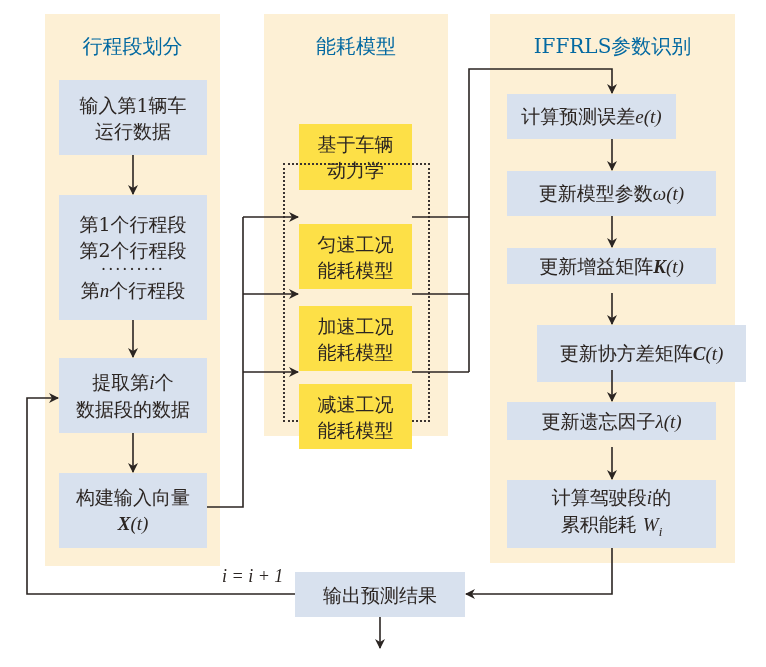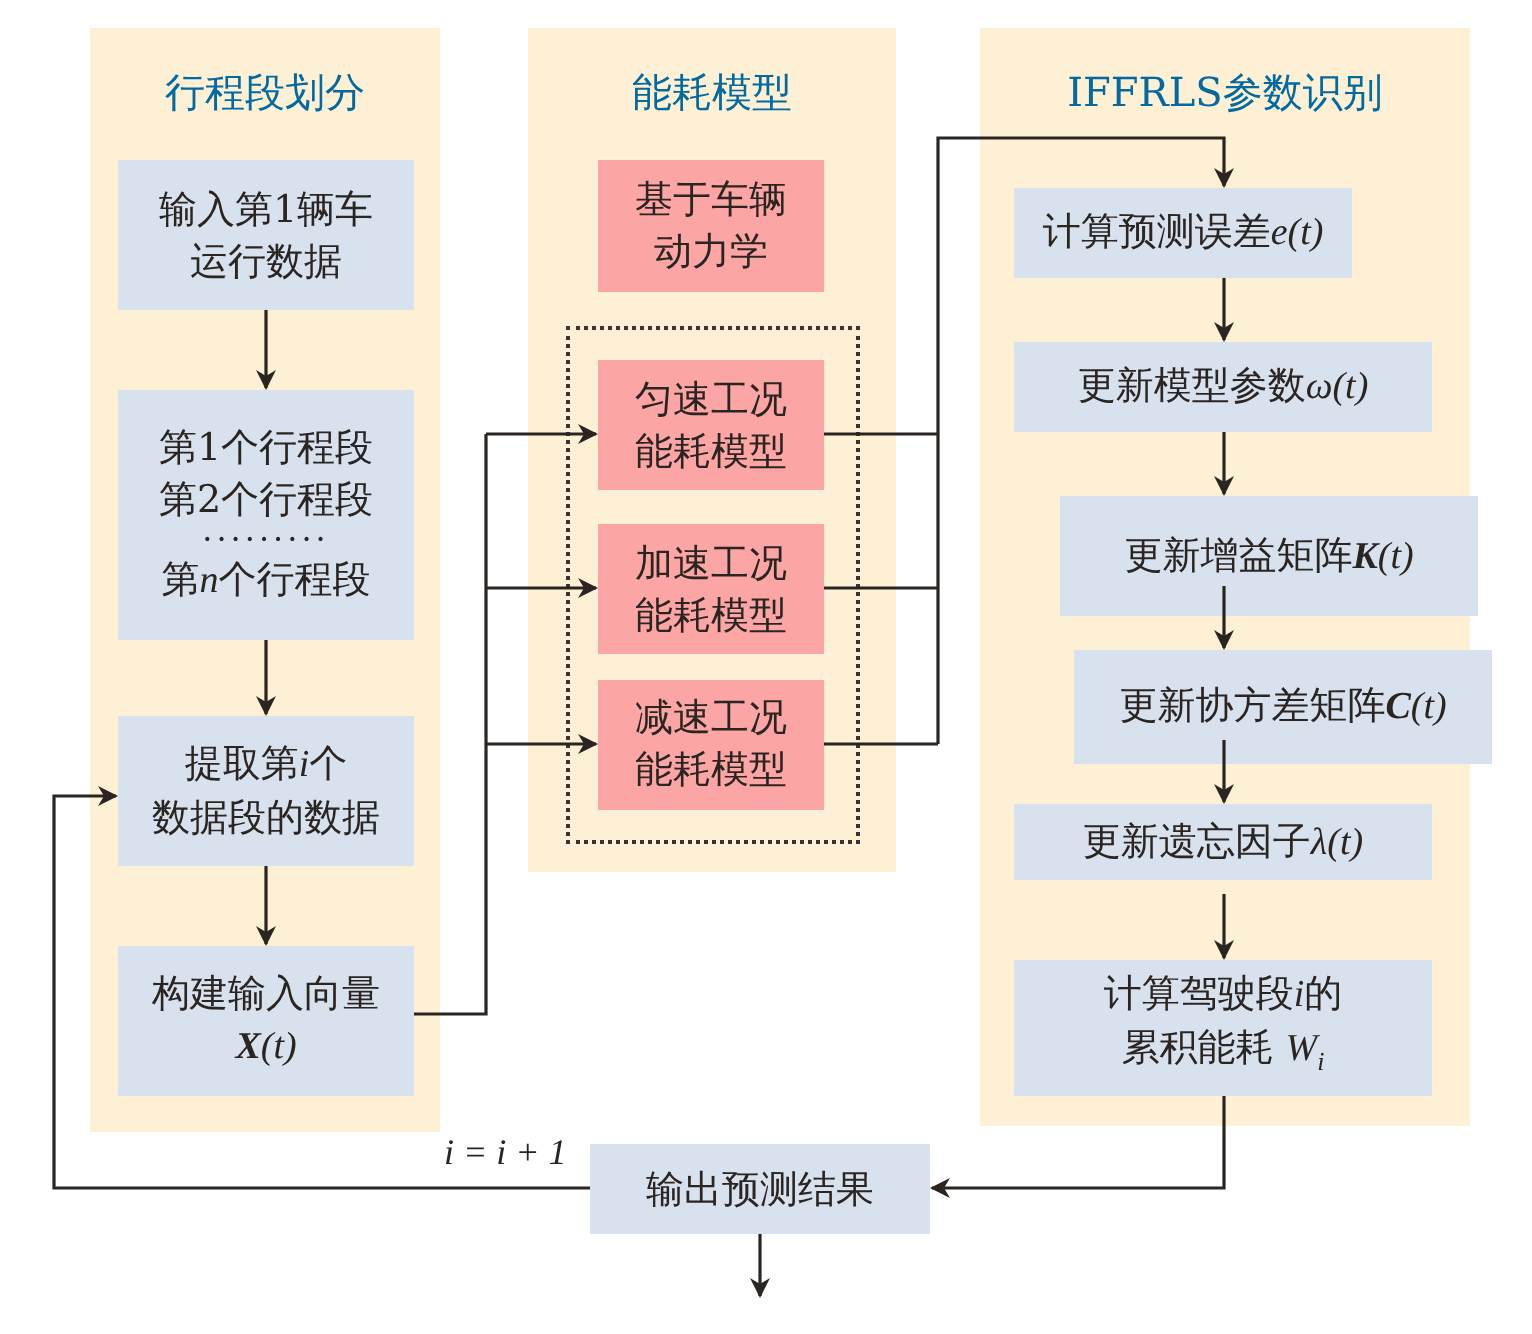--- a/index.html
+++ b/index.html
@@ -3,21 +3,21 @@
 <meta charset="utf-8">
 <style>
   html, body { margin:0; padding:0; background:#ffffff; }
   body { width:766px; height:667px; position:relative; overflow:hidden;
          font-family:"DejaVu Serif","Liberation Serif",serif; color:#2b2522; }
   .panel { position:absolute; background:#fdf0d5; }
   .ptitle { position:absolute; left:0; right:0; text-align:center; font-size:20px; line-height:24px; color:#0369a1; }
   .box { position:absolute; display:flex; flex-direction:column; align-items:center; justify-content:center;
          text-align:center; font-size:19px; line-height:26px; color:#2b2522; }
   .blue { background:#d8e1ee; }
-  .pink { background:#fca5a5; }
+  .pink { background:#fde047;margin-top:44px; }
   .line { white-space:nowrap; }
   .math { font-family:"Liberation Serif","DejaVu Serif",serif; font-style:italic; }
   .bold { font-weight:bold; }
   .dotted { position:absolute; border:2px dotted #3a3330; box-sizing:border-box; }
   svg.conn { position:absolute; left:0; top:0; width:766px; height:667px; pointer-events:none; }
   .label-inc { position:absolute; font-size:18px; font-family:"Liberation Serif",serif; }
   .dots { letter-spacing:2px; line-height:14px; font-size:16px; }
 </style>
 </head>
 <body>
@@ -60,36 +60,36 @@
 <div class="dotted" style="left:283px;top:163px;width:147px;height:259px;"></div>
 
 <div class="box pink" style="left:299px;top:180px;width:113px;height:65px;">
   <span class="line">匀速工况</span>
   <span class="line">能耗模型</span>
 </div>
 <div class="box pink" style="left:299px;top:262px;width:113px;height:65px;">
   <span class="line">加速工况</span>
   <span class="line">能耗模型</span>
 </div>
-<div class="box pink" style="left:299px;top:340px;width:113px;height:65px;font-family:Liberation Mono, monospace;">
+<div class="box pink" style="left:299px;top:340px;width:113px;height:65px;">
   <span class="line">减速工况</span>
   <span class="line">能耗模型</span>
 </div>
 
 <div class="panel" style="left:490px;top:14px;width:245px;height:549px;">
   <div class="ptitle" style="top:20px;">IFFRLS参数识别</div>
 </div>
 
 <div class="box blue" style="left:507px;top:94px;width:169px;height:45px;">
   <span class="line"><span>计算预测误差</span><span class="math">e</span><span class="math">(t)</span></span>
 </div>
 <div class="box blue" style="left:507px;top:171px;width:209px;height:45px;">
   <span class="line"><span>更新模型参数</span><span class="math">ω</span><span class="math">(t)</span></span>
 </div>
-<div class="box blue" style="left:507px;top:248px;width:209px;height:60px;margin-left:23px;">
+<div class="box blue" style="left:507px;top:248px;width:209px;height:36px;">
   <span class="line"><span>更新增益矩阵</span><span class="math bold">K</span><span class="math">(t)</span></span>
 </div>
 <div class="box blue" style="left:507px;top:325px;width:209px;height:57px;margin-left:30px;">
   <span class="line"><span>更新协方差矩阵</span><span class="math bold">C</span><span class="math">(t)</span></span>
 </div>
 <div class="box blue" style="left:507px;top:402px;width:209px;height:38px;">
   <span class="line"><span>更新遗忘因子</span><span class="math">λ</span><span class="math">(t)</span></span>
 </div>
 <div class="box blue" style="left:507px;top:480px;width:209px;height:68px;">
   <span class="line"><span>计算驾驶段</span><span class="math">i</span><span>的</span></span>

